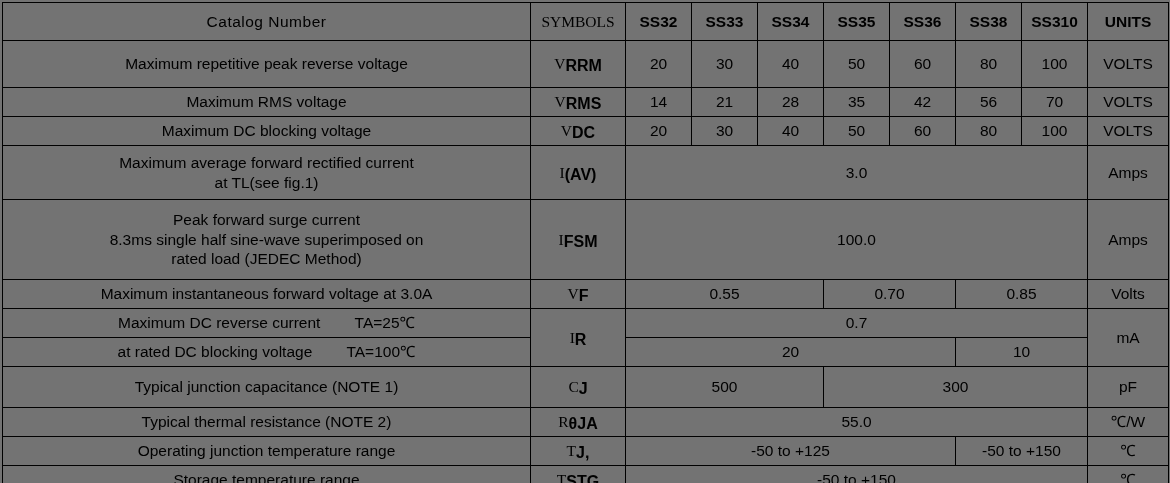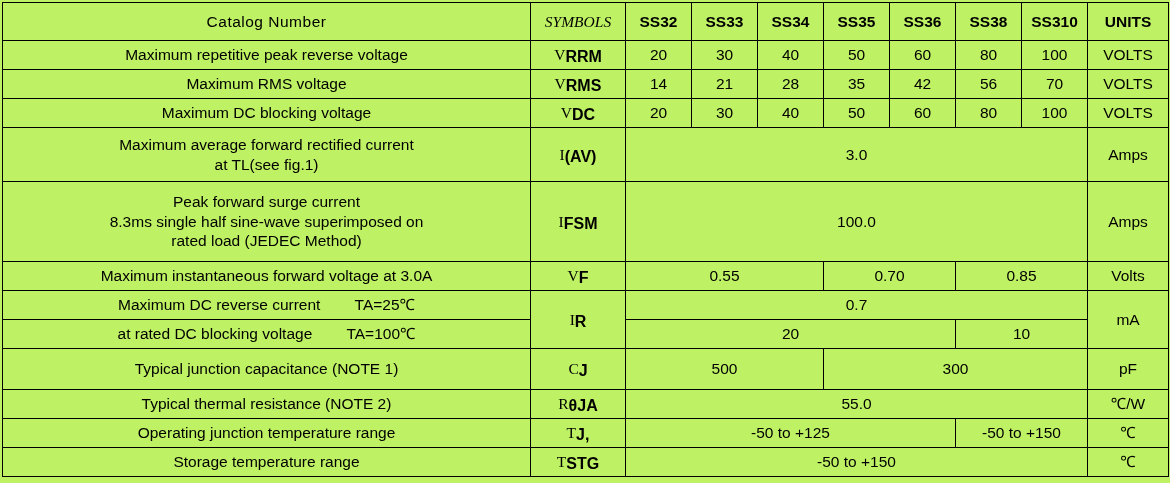--- a/index.html
+++ b/index.html
@@ -9,21 +9,21 @@
   }
   body {
     font-family: "Liberation Sans", sans-serif;
     color: #000000;
   }
   #sheet {
     width: 1170px;
     height: 483px;
     position: relative;
     overflow: hidden;
-    background: #bef264;
+    background: #737373;
   }
   table.spec {
     border-collapse: collapse;
     table-layout: fixed;
     width: 1166px;
     margin: 2px 0 0 2px;
     border: 1.5px solid #000;
   }
   table.spec td {
     border: 1px solid #000;
@@ -41,21 +41,20 @@
   td.param .line {
     display: block;
     white-space: pre;
   }
   .hdr-catalog {
     text-align: center;
     font-size: 17px;
     letter-spacing: 0.5px;
   }
   .hdr-symbols {
-    font-style: italic;
     font-size: 14px;
     font-family: "Liberation Serif", serif;
   }
   .hdr-part {
     font-weight: bold;
     font-size: 15.5px;
   }
   .hdr-units {
     font-weight: bold;
     font-size: 16.5px;
@@ -105,21 +104,21 @@
         <td class="hdr-part">SS32</td>
         <td class="hdr-part">SS33</td>
         <td class="hdr-part">SS34</td>
         <td class="hdr-part">SS35</td>
         <td class="hdr-part">SS36</td>
         <td class="hdr-part">SS38</td>
         <td class="hdr-part">SS310</td>
         <td class="hdr-units">UNITS</td>
       </tr>
 
-      <tr style="height:29px">
+      <tr style="height:47px">
         <td class="param">
           <span class="line">Maximum repetitive peak reverse voltage</span>
         </td>
         <td class="sym"><span>V</span><sub>RRM</sub></td>
         <td class="val">20</td>
         <td class="val">30</td>
         <td class="val">40</td>
         <td class="val">50</td>
         <td class="val">60</td>
         <td class="val">80</td>

